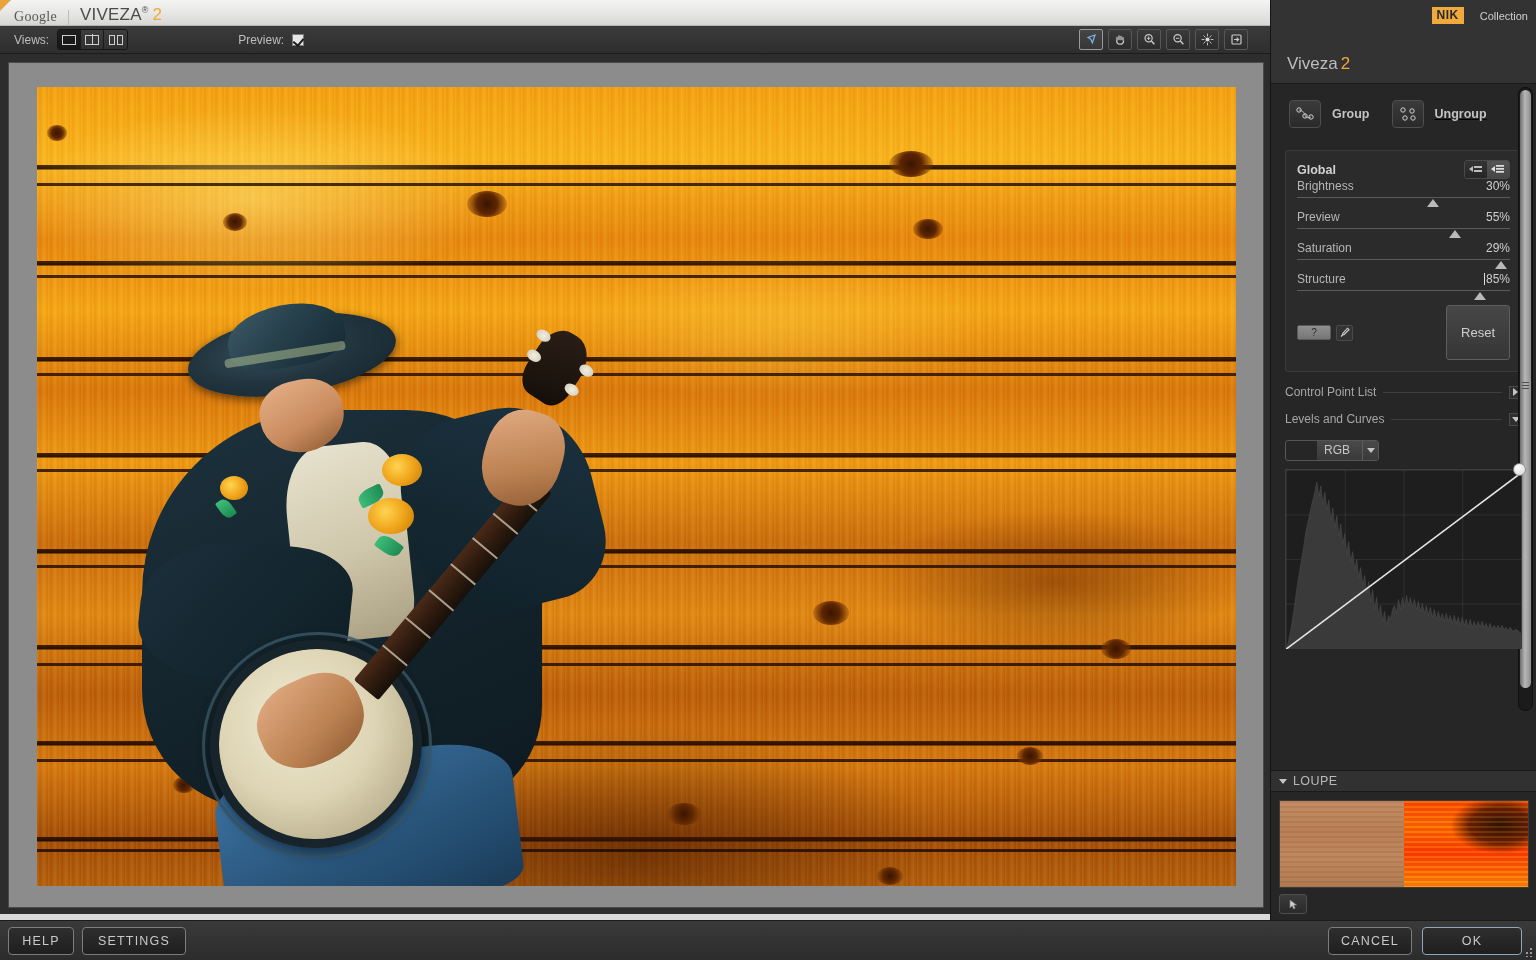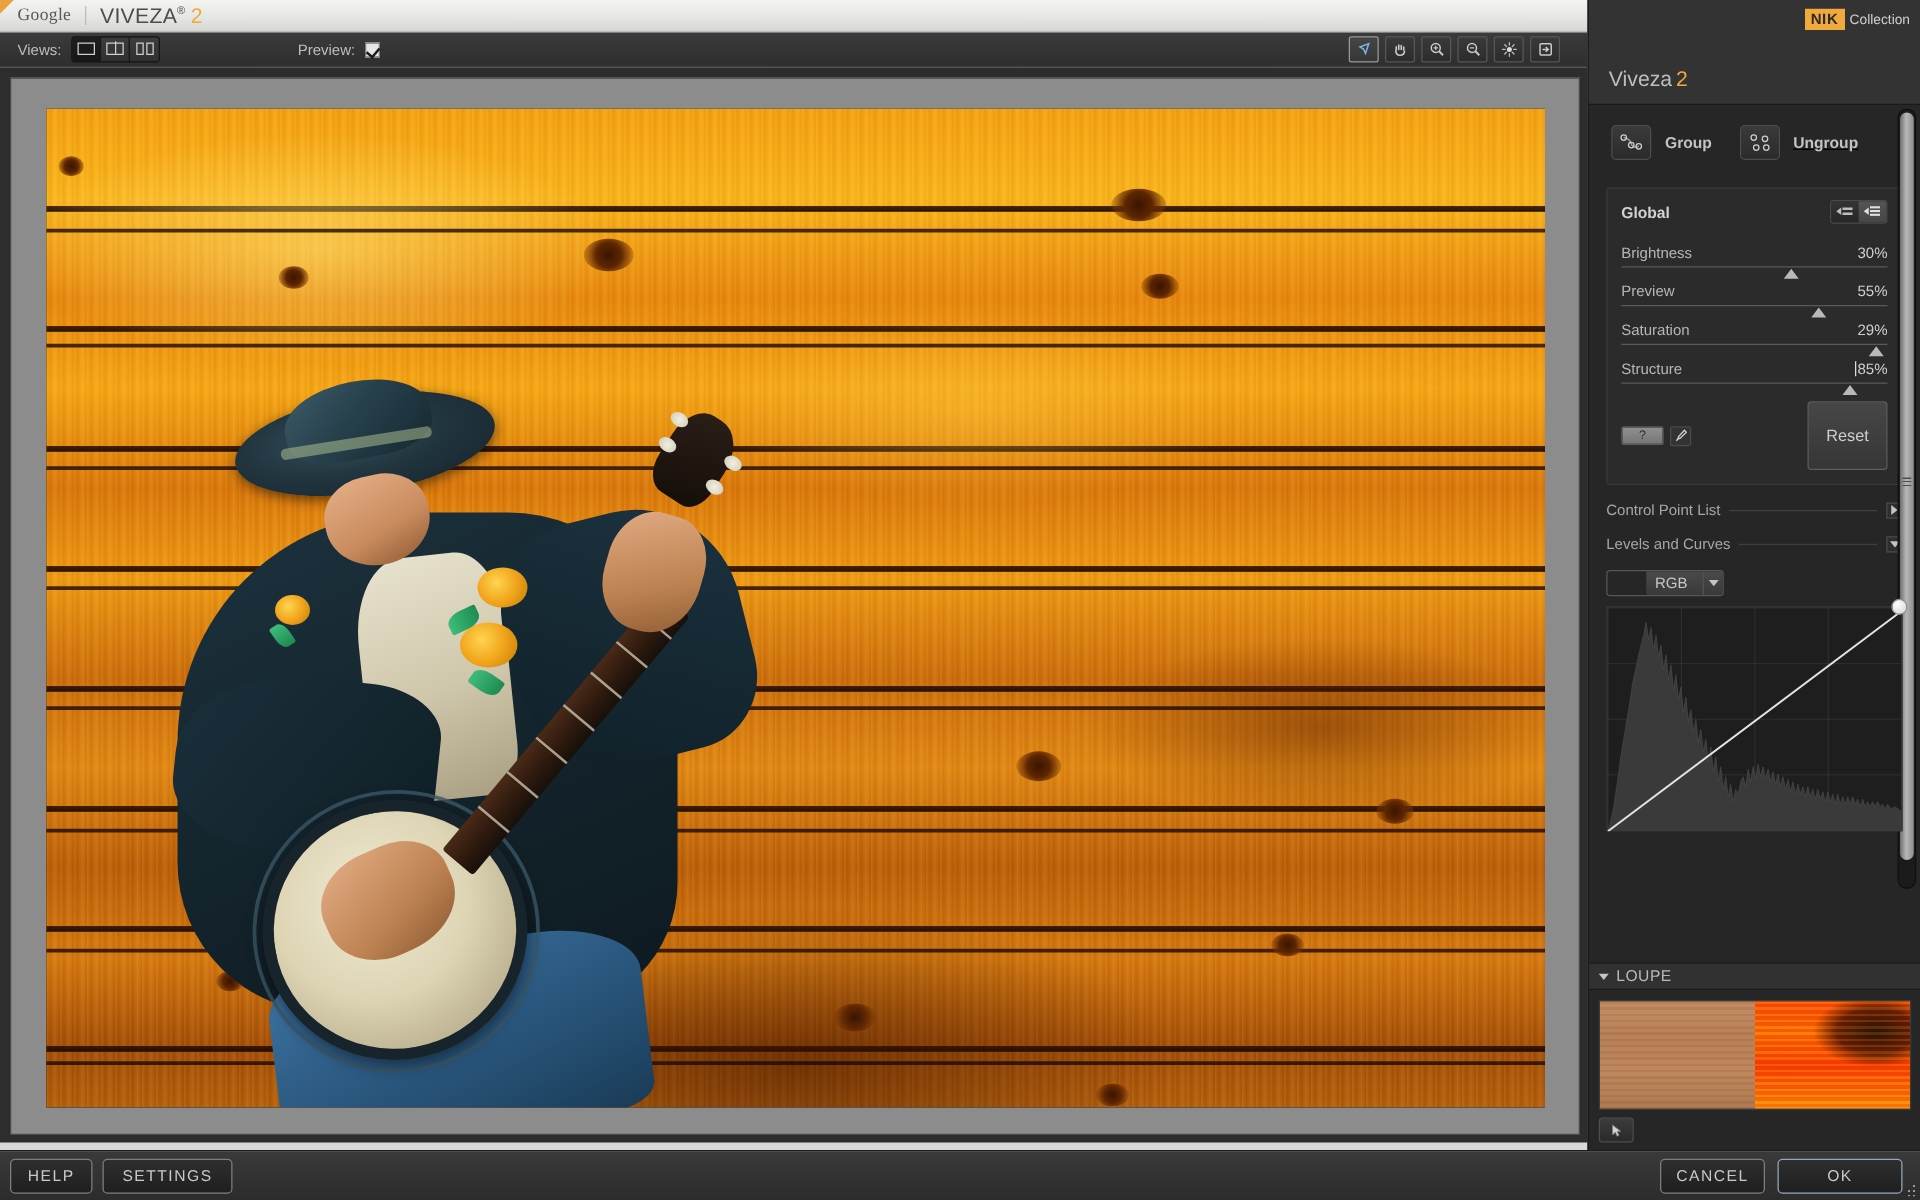--- a/index.html
+++ b/index.html
@@ -9,21 +9,21 @@
     background:#2b2b2b;
     -webkit-font-smoothing:antialiased;
   }
   #app { position:relative; width:1536px; height:960px; background:#d9d9d9; }
 
   
   .titlebar {
     position:absolute; left:0; top:0; width:1400px; height:26px;
     background:linear-gradient(to bottom,#f3f3f1 0%,#e6e6e4 55%,#d6d6d4 100%);
     border-bottom:1px solid #b4b4b2;
-    display:flex; align-items:center;
+    display:flex; align-items:flex-end;
   }
   .corner-accent {
     position:absolute; left:0; top:0; width:0; height:0;
     border-top:11px solid #e8a33d; border-right:11px solid transparent;
   }
   .google-mark {
     margin-left:14px; font-family:"Liberation Serif", serif;
     font-size:14px; color:#585858; letter-spacing:.3px;
   }
   .title-sep { margin:0 11px; width:1px; height:15px; background:#bcbcba; }
@@ -193,21 +193,21 @@
   }
   .peg { position:absolute; width:15px; height:11px; border-radius:50%;
     background:radial-gradient(circle,#f2efe2,#cfc9b4); }
 
   
   .rpanel {
     position:absolute; left:1270px; top:0; width:266px; height:920px;
     background:#262626; border-left:1px solid #151515;
   }
   .rpanel-head { position:relative; height:84px; background:#333333; border-bottom:1px solid #1a1a1a; }
-  .nik-logo { position:absolute; right:8px; top:7px; display:flex; align-items:center; gap:4px; }
+  .nik-logo { position:absolute; right:8px; top:7px; display:flex; align-items:center; gap:16px; }
   .nik-badge {
     background:#f0a93c; color:#2a2a2a; font-size:12px; font-weight:bold;
     padding:2px 5px 3px; letter-spacing:.5px; line-height:1;
   }
   .nik-word { color:#cfcfcf; font-size:11px; }
   .rpanel-title { position:absolute; left:16px; top:54px; font-size:17px; color:#bdbdbd; }
   .rpanel-title .ver { color:#f0a93c; margin-left:3px; }
 
   .rpanel-body { position:relative; height:836px; overflow:hidden; }
   .scrollbar {
@@ -241,21 +241,21 @@
     margin:22px 14px 0; background:#2b2b2b; border:1px solid #3a3a3a; border-radius:3px;
     padding:9px 11px 11px;
   }
   .global-head { display:flex; align-items:center; justify-content:space-between; }
   .global-title { color:#d2d2d2; font-size:12.5px; font-weight:bold; }
   .mini-toggles { display:flex; border:1px solid #4a4a4a; border-radius:3px; overflow:hidden; }
   .mini-tg { width:22px; height:17px; display:flex; align-items:center; justify-content:center;
     background:linear-gradient(to bottom,#343434,#262626); cursor:pointer; }
   .mini-tg.active { background:linear-gradient(to bottom,#555,#464646); }
 
-  .sliders { margin-top:16px; }
+  .sliders { }
   .slider-row { margin-bottom:12px; position:relative; }
   .slider-head { display:flex; justify-content:space-between; align-items:baseline; }
   .slider-name { color:#b6b6b6; font-size:12px; }
   .slider-val { color:#cfcfcf; font-size:12px; position:relative; }
   .caret { display:inline-block; width:1px; height:12px; background:#dcdcdc;
     vertical-align:-2px; margin-right:1px; }
   .slider-track { margin-top:4px; height:1px; background:#5a5a5a; position:relative; }
   .slider-thumb {
     position:absolute; top:2px; width:0; height:0; transform:translateX(-6px);
     border-left:6px solid transparent; border-right:6px solid transparent;

